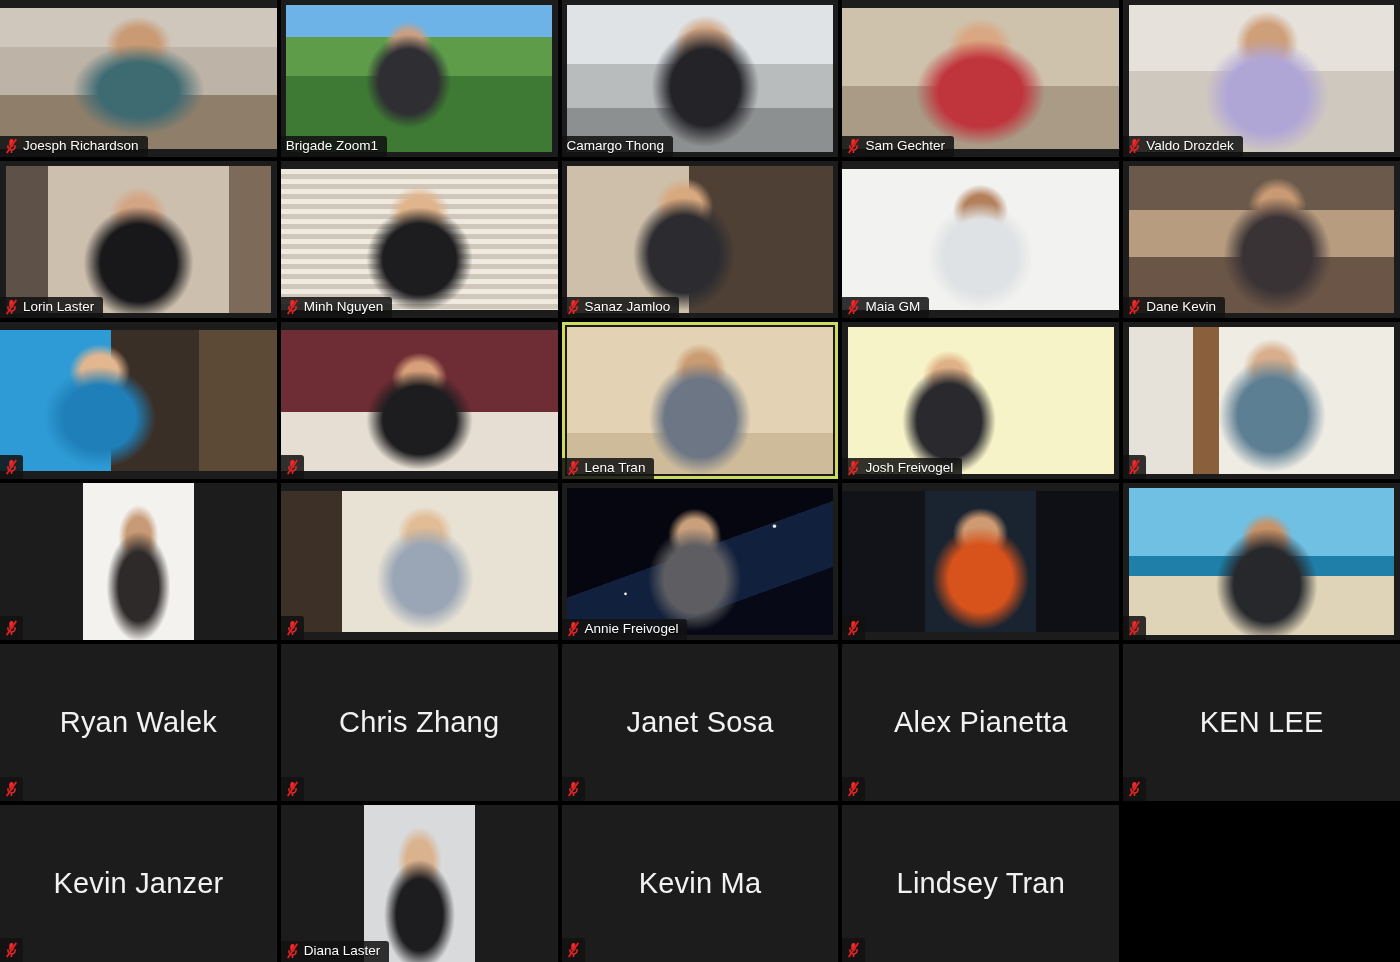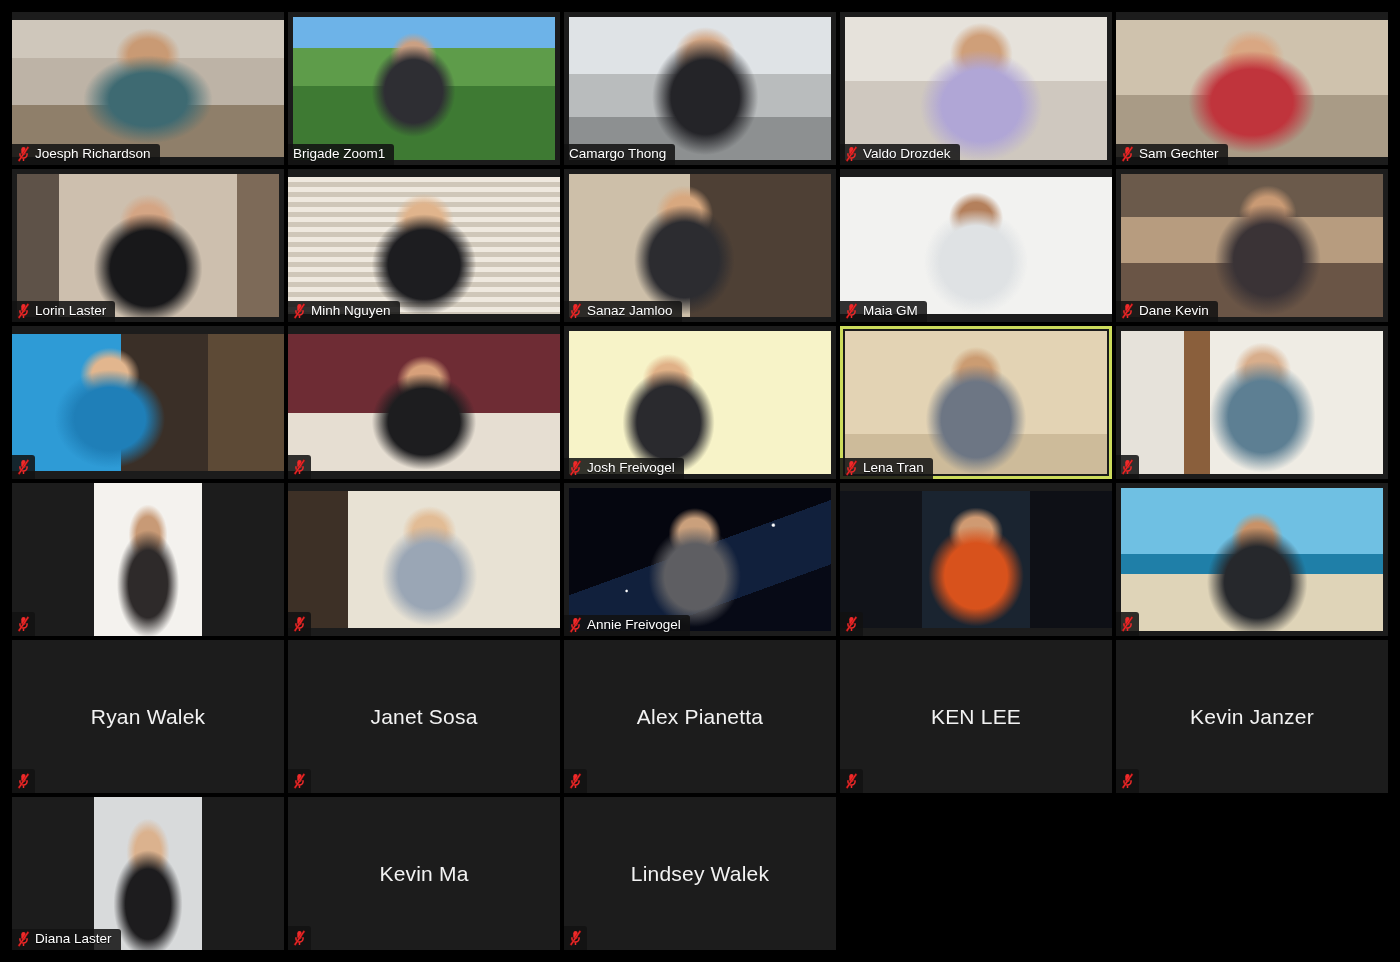--- a/index.html
+++ b/index.html
@@ -9,21 +9,21 @@
     font-family:"Liberation Sans", sans-serif;
     overflow:hidden;
   }
   #gallery {
     width:1400px; height:962px;
     display:grid;
     grid-template-columns:repeat(5, 1fr);
     grid-template-rows:repeat(6, 1fr);
     gap:4px;
     background:#000;
-    padding:12px;
+    padding:0;
   }
   .tile {
     position:relative;
     background:#1c1c1c;
     overflow:hidden;
     display:flex;
     align-items:center;
     justify-content:center;
   }
   .tile.active { outline:3px solid #cddc5c; outline-offset:-3px; }
@@ -62,21 +62,21 @@
     background:rgba(18,18,18,0.86);
     border-radius:0 3px 0 0;
     z-index:6;
     line-height:0;
   }
   .micicon { display:block; }
   .offname {
     position:relative;
     z-index:4;
     color:#f2f2f2;
-    font-size:21px;
+    font-size:29px;
     letter-spacing:.2px;
     text-align:center;
     padding:0 8px;
   }
   
   .bg-room-guitar{background:
     radial-gradient(ellipse 34% 46% at 50% 58%, #3e6a72 0 42%, rgba(62,106,114,0) 70%),
     radial-gradient(ellipse 12% 20% at 50% 26%, #c99a74 0 60%, rgba(201,154,116,0) 100%),
     linear-gradient(180deg,#cfc7bb 0 28%, #bdb3a6 28% 62%, #8f7f6a 62% 100%),
     linear-gradient(90deg,#4a4037 0 18%, #d9d2c6 18% 78%, #6b5845 78% 100%);}
@@ -188,48 +188,48 @@
         <span class="nm">Brigade Zoom1</span>
       </div>
     </div>
     <div class="tile">
       <div class="video bg-hall letterbox-s"></div>
       <div class="namecap">
         <span class="nm">Camargo Thong</span>
       </div>
     </div>
     <div class="tile">
+      <div class="video bg-red letterbox-h"></div>
+      <div class="namecap">
+        <svg class="micicon" width="13" height="16" viewBox="0 0 13 16">
+          <g fill="#ee2a2a">
+            <rect x="4.3" y="1" width="4.4" height="8" rx="2.2"></rect>
+            <path d="M2.2 7.2v1.3a4.3 4.3 0 0 0 8.6 0V7.2h-1.5v1.3a2.8 2.8 0 0 1-5.6 0V7.2z"></path>
+            <rect x="5.75" y="12.4" width="1.5" height="2.6"></rect>
+          </g>
+          <path d="M10.6 0.4 L12 1.4 L2.4 15.6 L1 14.6 Z" fill="#ee2a2a" stroke="#8d0d0d" stroke-width="0.5"></path>
+        </svg>
+        <span class="nm">Sam Gechter</span>
+      </div>
+    </div>
+    <div class="tile">
       <div class="video bg-lilac letterbox-s"></div>
       <div class="namecap">
         <svg class="micicon" width="13" height="16" viewBox="0 0 13 16">
           <g fill="#ee2a2a">
             <rect x="4.3" y="1" width="4.4" height="8" rx="2.2"></rect>
             <path d="M2.2 7.2v1.3a4.3 4.3 0 0 0 8.6 0V7.2h-1.5v1.3a2.8 2.8 0 0 1-5.6 0V7.2z"></path>
             <rect x="5.75" y="12.4" width="1.5" height="2.6"></rect>
           </g>
           <path d="M10.6 0.4 L12 1.4 L2.4 15.6 L1 14.6 Z" fill="#ee2a2a" stroke="#8d0d0d" stroke-width="0.5"></path>
         </svg>
         <span class="nm">Valdo Drozdek</span>
       </div>
     </div>
     <div class="tile">
-      <div class="video bg-red letterbox-h"></div>
-      <div class="namecap">
-        <svg class="micicon" width="13" height="16" viewBox="0 0 13 16">
-          <g fill="#ee2a2a">
-            <rect x="4.3" y="1" width="4.4" height="8" rx="2.2"></rect>
-            <path d="M2.2 7.2v1.3a4.3 4.3 0 0 0 8.6 0V7.2h-1.5v1.3a2.8 2.8 0 0 1-5.6 0V7.2z"></path>
-            <rect x="5.75" y="12.4" width="1.5" height="2.6"></rect>
-          </g>
-          <path d="M10.6 0.4 L12 1.4 L2.4 15.6 L1 14.6 Z" fill="#ee2a2a" stroke="#8d0d0d" stroke-width="0.5"></path>
-        </svg>
-        <span class="nm">Sam Gechter</span>
-      </div>
-    </div>
-    <div class="tile">
       <div class="video bg-map letterbox-s"></div>
       <div class="namecap">
         <svg class="micicon" width="13" height="16" viewBox="0 0 13 16">
           <g fill="#ee2a2a">
             <rect x="4.3" y="1" width="4.4" height="8" rx="2.2"></rect>
             <path d="M2.2 7.2v1.3a4.3 4.3 0 0 0 8.6 0V7.2h-1.5v1.3a2.8 2.8 0 0 1-5.6 0V7.2z"></path>
             <rect x="5.75" y="12.4" width="1.5" height="2.6"></rect>
           </g>
           <path d="M10.6 0.4 L12 1.4 L2.4 15.6 L1 14.6 Z" fill="#ee2a2a" stroke="#8d0d0d" stroke-width="0.5"></path>
         </svg>
@@ -309,51 +309,51 @@
       <div class="video bg-maroon letterbox-h"></div>
       <div class="mutebox">
         <svg class="micicon" width="13" height="16" viewBox="0 0 13 16">
           <g fill="#ee2a2a">
             <rect x="4.3" y="1" width="4.4" height="8" rx="2.2"></rect>
             <path d="M2.2 7.2v1.3a4.3 4.3 0 0 0 8.6 0V7.2h-1.5v1.3a2.8 2.8 0 0 1-5.6 0V7.2z"></path>
             <rect x="5.75" y="12.4" width="1.5" height="2.6"></rect>
           </g>
           <path d="M10.6 0.4 L12 1.4 L2.4 15.6 L1 14.6 Z" fill="#ee2a2a" stroke="#8d0d0d" stroke-width="0.5"></path>
         </svg>
-      </div>
-    </div>
-    <div class="tile">
-      <div class="video bg-books letterbox-s"></div>
-      <div class="namecap">
-        <svg class="micicon" width="13" height="16" viewBox="0 0 13 16">
-          <g fill="#ee2a2a">
-            <rect x="4.3" y="1" width="4.4" height="8" rx="2.2"></rect>
-            <path d="M2.2 7.2v1.3a4.3 4.3 0 0 0 8.6 0V7.2h-1.5v1.3a2.8 2.8 0 0 1-5.6 0V7.2z"></path>
-            <rect x="5.75" y="12.4" width="1.5" height="2.6"></rect>
-          </g>
-          <path d="M10.6 0.4 L12 1.4 L2.4 15.6 L1 14.6 Z" fill="#ee2a2a" stroke="#8d0d0d" stroke-width="0.5"></path>
-        </svg>
-        <span class="nm">Josh Freivogel</span>
       </div>
     </div>
     <div class="tile active">
       <div class="video bg-cream-room letterbox-s"></div>
       <div class="namecap">
         <svg class="micicon" width="13" height="16" viewBox="0 0 13 16">
           <g fill="#ee2a2a">
             <rect x="4.3" y="1" width="4.4" height="8" rx="2.2"></rect>
             <path d="M2.2 7.2v1.3a4.3 4.3 0 0 0 8.6 0V7.2h-1.5v1.3a2.8 2.8 0 0 1-5.6 0V7.2z"></path>
             <rect x="5.75" y="12.4" width="1.5" height="2.6"></rect>
           </g>
           <path d="M10.6 0.4 L12 1.4 L2.4 15.6 L1 14.6 Z" fill="#ee2a2a" stroke="#8d0d0d" stroke-width="0.5"></path>
         </svg>
         <span class="nm">Lena Tran</span>
       </div>
     </div>
     <div class="tile">
+      <div class="video bg-books letterbox-s"></div>
+      <div class="namecap">
+        <svg class="micicon" width="13" height="16" viewBox="0 0 13 16">
+          <g fill="#ee2a2a">
+            <rect x="4.3" y="1" width="4.4" height="8" rx="2.2"></rect>
+            <path d="M2.2 7.2v1.3a4.3 4.3 0 0 0 8.6 0V7.2h-1.5v1.3a2.8 2.8 0 0 1-5.6 0V7.2z"></path>
+            <rect x="5.75" y="12.4" width="1.5" height="2.6"></rect>
+          </g>
+          <path d="M10.6 0.4 L12 1.4 L2.4 15.6 L1 14.6 Z" fill="#ee2a2a" stroke="#8d0d0d" stroke-width="0.5"></path>
+        </svg>
+        <span class="nm">Josh Freivogel</span>
+      </div>
+    </div>
+    <div class="tile">
       <div class="video bg-grey-room letterbox-s"></div>
       <div class="mutebox">
         <svg class="micicon" width="13" height="16" viewBox="0 0 13 16">
           <g fill="#ee2a2a">
             <rect x="4.3" y="1" width="4.4" height="8" rx="2.2"></rect>
             <path d="M2.2 7.2v1.3a4.3 4.3 0 0 0 8.6 0V7.2h-1.5v1.3a2.8 2.8 0 0 1-5.6 0V7.2z"></path>
             <rect x="5.75" y="12.4" width="1.5" height="2.6"></rect>
           </g>
           <path d="M10.6 0.4 L12 1.4 L2.4 15.6 L1 14.6 Z" fill="#ee2a2a" stroke="#8d0d0d" stroke-width="0.5"></path>
         </svg>
@@ -432,20 +432,33 @@
           <g fill="#ee2a2a">
             <rect x="4.3" y="1" width="4.4" height="8" rx="2.2"></rect>
             <path d="M2.2 7.2v1.3a4.3 4.3 0 0 0 8.6 0V7.2h-1.5v1.3a2.8 2.8 0 0 1-5.6 0V7.2z"></path>
             <rect x="5.75" y="12.4" width="1.5" height="2.6"></rect>
           </g>
           <path d="M10.6 0.4 L12 1.4 L2.4 15.6 L1 14.6 Z" fill="#ee2a2a" stroke="#8d0d0d" stroke-width="0.5"></path>
         </svg>
       </div>
     </div>
     <div class="tile">
+      <div class="offname">Chris Zhang</div>
+      <div class="mutebox">
+        <svg class="micicon" width="13" height="16" viewBox="0 0 13 16">
+          <g fill="#ee2a2a">
+            <rect x="4.3" y="1" width="4.4" height="8" rx="2.2"></rect>
+            <path d="M2.2 7.2v1.3a4.3 4.3 0 0 0 8.6 0V7.2h-1.5v1.3a2.8 2.8 0 0 1-5.6 0V7.2z"></path>
+            <rect x="5.75" y="12.4" width="1.5" height="2.6"></rect>
+          </g>
+          <path d="M10.6 0.4 L12 1.4 L2.4 15.6 L1 14.6 Z" fill="#ee2a2a" stroke="#8d0d0d" stroke-width="0.5"></path>
+        </svg>
+      </div>
+    </div>
+    <div class="tile">
       <div class="offname">Janet Sosa</div>
       <div class="mutebox">
         <svg class="micicon" width="13" height="16" viewBox="0 0 13 16">
           <g fill="#ee2a2a">
             <rect x="4.3" y="1" width="4.4" height="8" rx="2.2"></rect>
             <path d="M2.2 7.2v1.3a4.3 4.3 0 0 0 8.6 0V7.2h-1.5v1.3a2.8 2.8 0 0 1-5.6 0V7.2z"></path>
             <rect x="5.75" y="12.4" width="1.5" height="2.6"></rect>
           </g>
           <path d="M10.6 0.4 L12 1.4 L2.4 15.6 L1 14.6 Z" fill="#ee2a2a" stroke="#8d0d0d" stroke-width="0.5"></path>
         </svg>
@@ -511,21 +524,21 @@
           <g fill="#ee2a2a">
             <rect x="4.3" y="1" width="4.4" height="8" rx="2.2"></rect>
             <path d="M2.2 7.2v1.3a4.3 4.3 0 0 0 8.6 0V7.2h-1.5v1.3a2.8 2.8 0 0 1-5.6 0V7.2z"></path>
             <rect x="5.75" y="12.4" width="1.5" height="2.6"></rect>
           </g>
           <path d="M10.6 0.4 L12 1.4 L2.4 15.6 L1 14.6 Z" fill="#ee2a2a" stroke="#8d0d0d" stroke-width="0.5"></path>
         </svg>
       </div>
     </div>
     <div class="tile">
-      <div class="offname">Lindsey Walek</div>
+      <div class="offname">Lindsey Tran</div>
       <div class="mutebox">
         <svg class="micicon" width="13" height="16" viewBox="0 0 13 16">
           <g fill="#ee2a2a">
             <rect x="4.3" y="1" width="4.4" height="8" rx="2.2"></rect>
             <path d="M2.2 7.2v1.3a4.3 4.3 0 0 0 8.6 0V7.2h-1.5v1.3a2.8 2.8 0 0 1-5.6 0V7.2z"></path>
             <rect x="5.75" y="12.4" width="1.5" height="2.6"></rect>
           </g>
           <path d="M10.6 0.4 L12 1.4 L2.4 15.6 L1 14.6 Z" fill="#ee2a2a" stroke="#8d0d0d" stroke-width="0.5"></path>
         </svg>
       </div>

